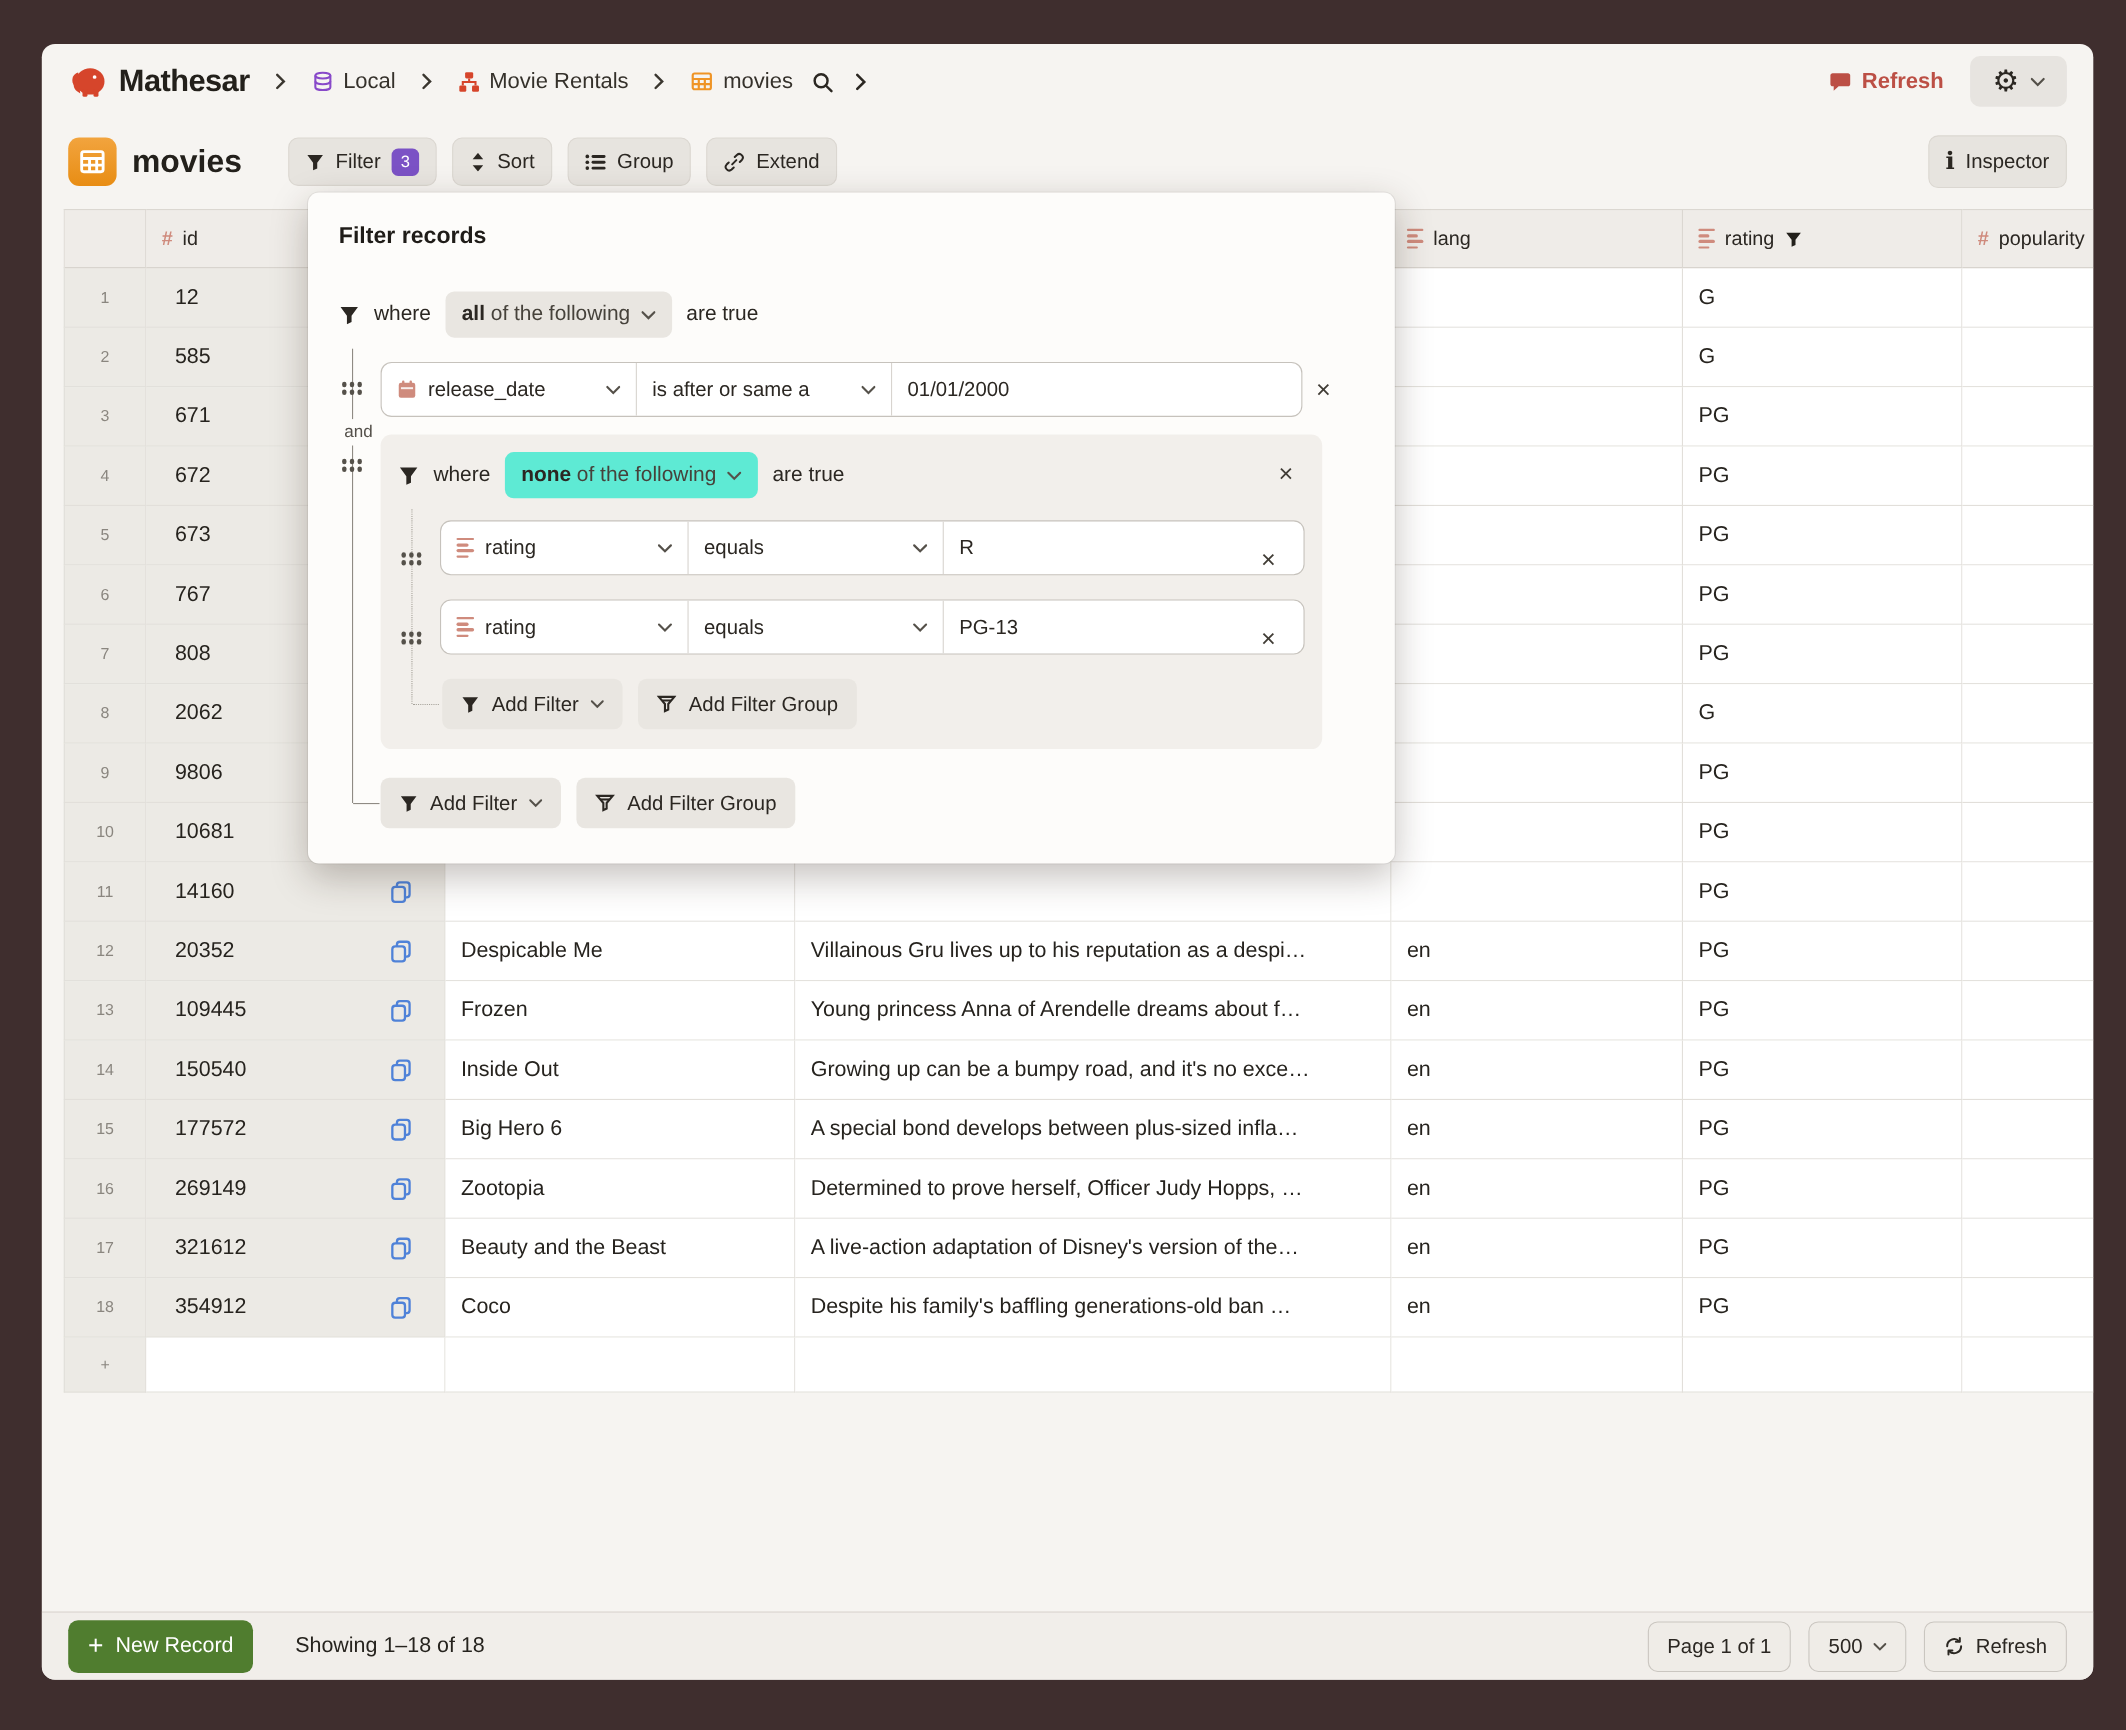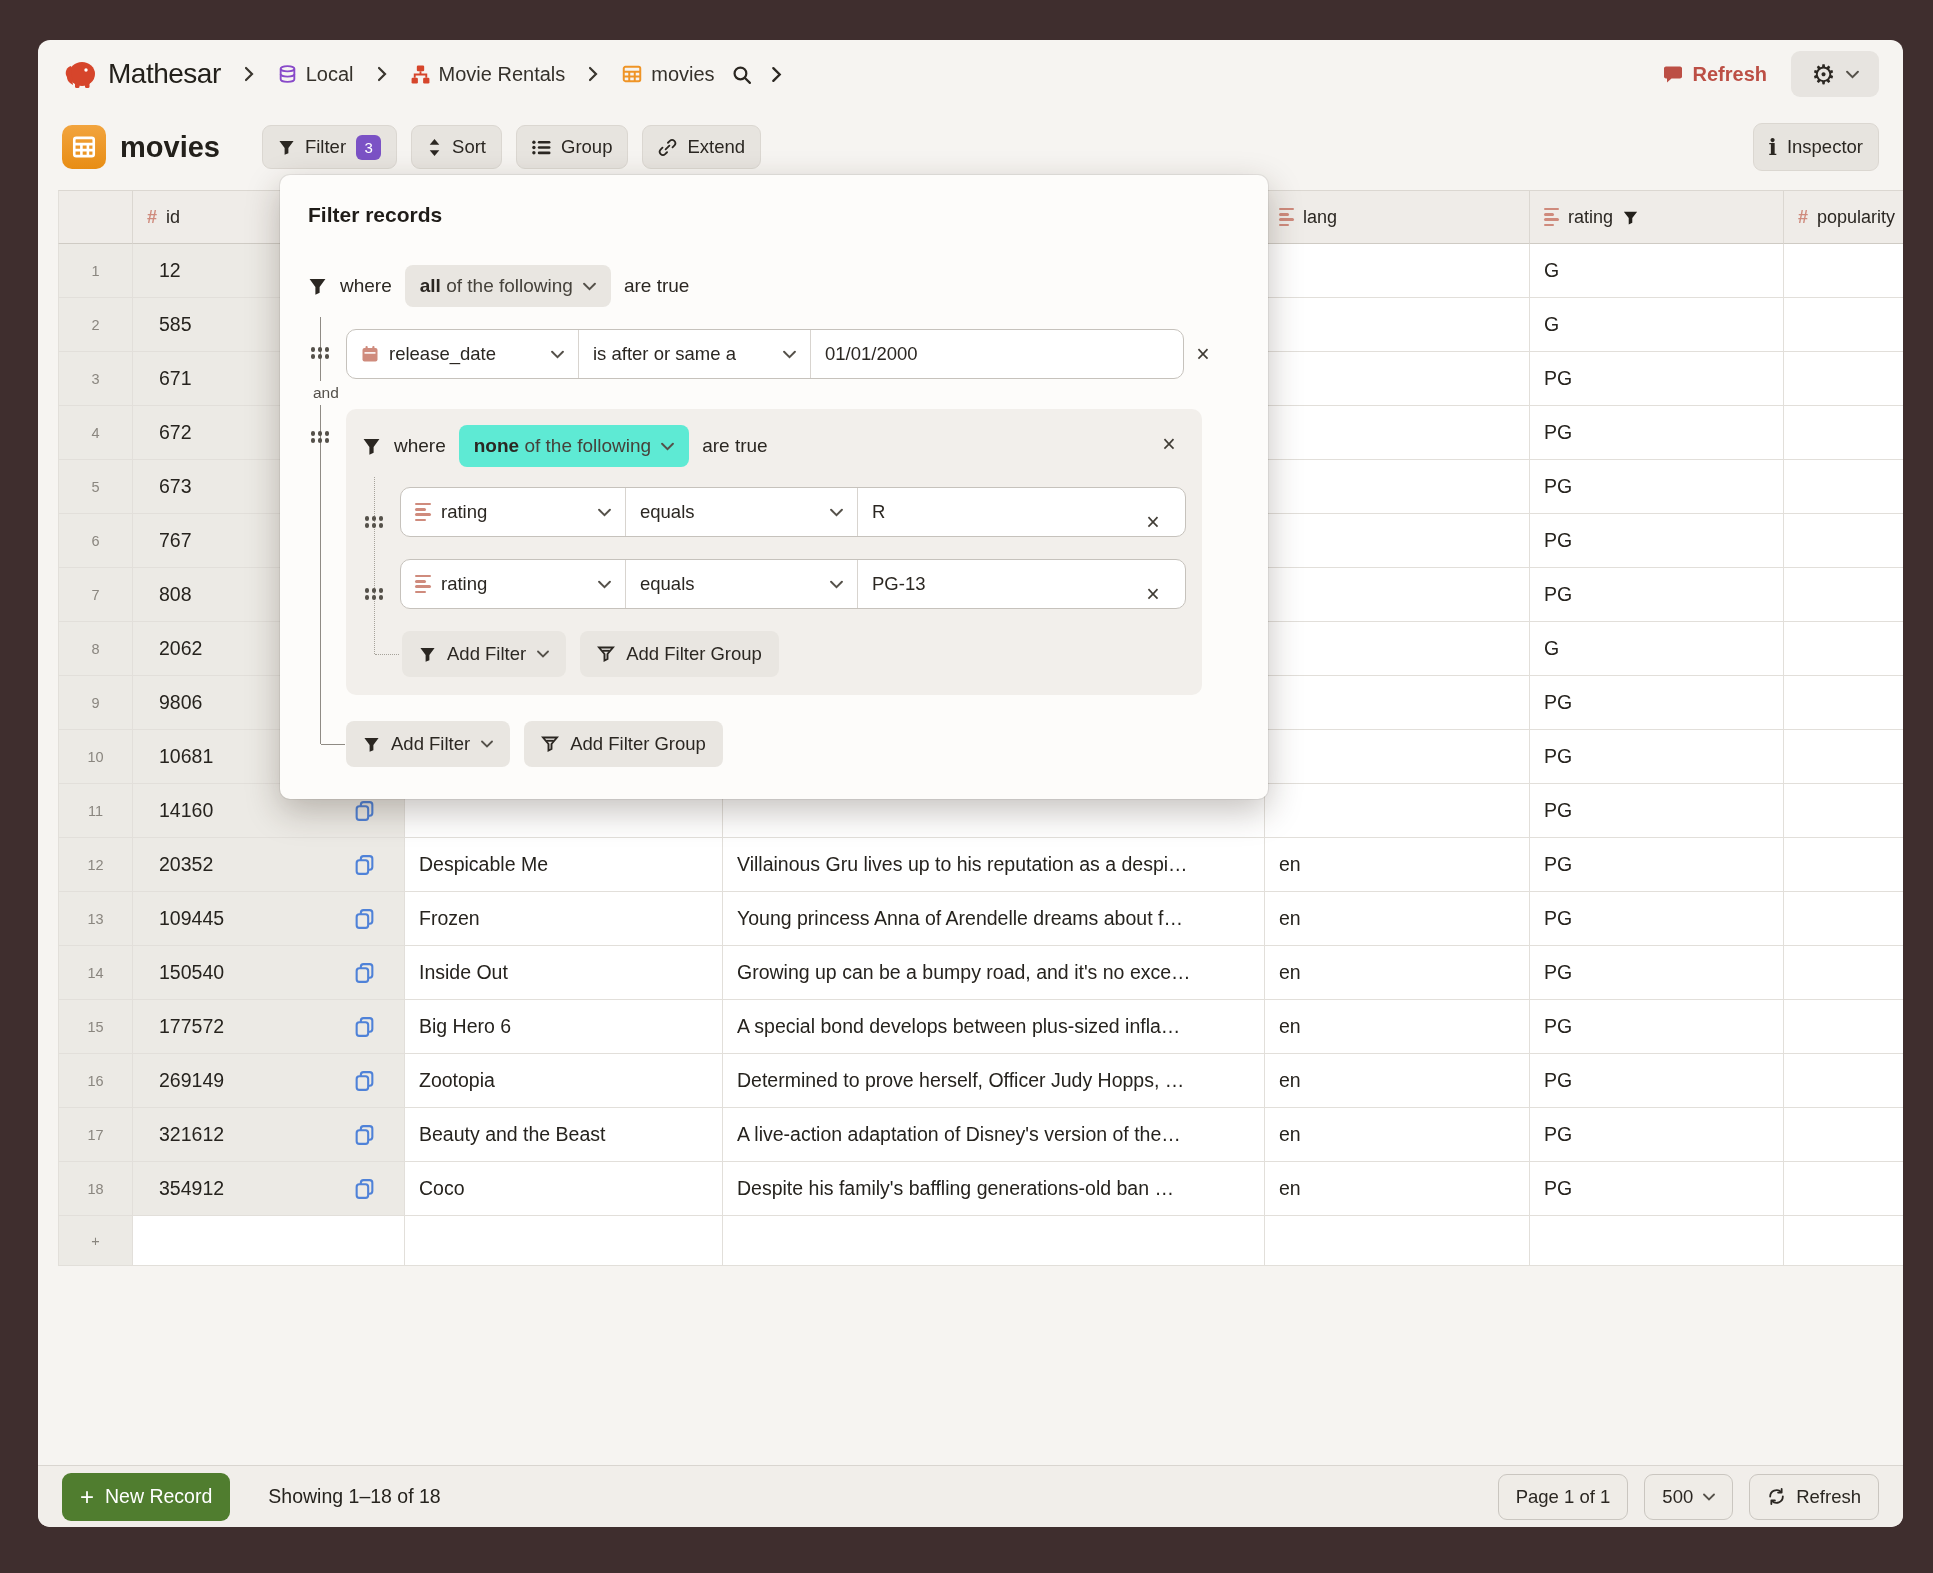--- a/index.html
+++ b/index.html
@@ -13,21 +13,21 @@
   }
   .panel{
     position:absolute; left:38px; top:40px; right:30px; bottom:46px;
     background:#f6f4f1; border-radius:12px; overflow:hidden;
     display:flex; flex-direction:column;
   }
   
   .apphead{ height:68px; display:flex; align-items:center; padding:0 24px; flex:none; }
   .apphead .left{ display:flex; align-items:center; gap:14px; }
   .logo-wrap{ display:flex; align-items:center; gap:10px; }
-  .logo-text{ font-size:28px; font-weight:400; letter-spacing:-0.5px; color:#23201b; }
+  .logo-text{ font-size:28px; font-weight:700; letter-spacing:-0.5px; color:#23201b; }
   .crumb{ display:flex; align-items:center; gap:8px; font-size:20px; color:#35312b; cursor:pointer; }
   .sep{ display:flex; margin:0 6px; }
   .apphead .right{ margin-left:auto; display:flex; align-items:center; gap:24px; }
   .feedback{ display:flex; align-items:center; gap:10px; color:#bc4f45; font-size:20px; font-weight:700; cursor:pointer; }
   .gearbtn{ height:46px; width:88px; background:#e7e4e0; border-radius:9px; display:flex; align-items:center; justify-content:center; gap:10px; cursor:pointer; }
   .gear-glyph{ font-size:27px; line-height:1; color:#2b2722; font-family:"DejaVu Sans", sans-serif; }
   
   .toolbar{ height:78px; display:flex; align-items:center; padding:0 24px; gap:14px; flex:none; }
   .appicon{ width:44px; height:44px; border-radius:10px; background:linear-gradient(#f2a43e,#e88d14); display:flex; align-items:center; justify-content:center; }
   .page-title{ font-size:29px; font-weight:700; color:#23201b; margin-right:28px; }
@@ -66,21 +66,21 @@
   
   .popup{ position:absolute; left:280px; top:175px; width:988px; background:#fdfcfa; border-radius:10px;
           box-shadow:0 12px 34px rgba(45,32,22,.28), 0 0 0 1px rgba(0,0,0,.06); padding:28px 28px 32px; z-index:40; }
   .popup-title{ font-size:21px; font-weight:700; color:#1f1c18; margin-bottom:38px; }
   .where-row{ display:flex; align-items:center; gap:13px; margin-bottom:22px; font-size:19px; color:#2b2722; }
   .pill{ display:flex; align-items:center; gap:10px; height:42px; padding:0 15px; background:#e9e6e1; border-radius:8px; cursor:pointer; font-size:19px; color:#46423b; }
   .pill b{ color:#2b2722; }
   .tree{ position:relative; }
   .tree::before{ content:''; position:absolute; left:12px; top:-12px; bottom:23px; border-left:1.5px solid #8f8b84; }
   .tree.inner::before{ border-left:1.5px dotted #a6a29a; top:-10px; }
-  .cond-row{ display:flex; align-items:center; margin-bottom:30px; position:relative; }
+  .cond-row{ display:flex; align-items:center; margin-bottom:16px; position:relative; }
   .tree.inner .cond-row{ margin-bottom:22px; }
   .drag{ width:26px; flex:none; display:grid; grid-template-columns:repeat(3,7px); grid-auto-rows:7px; justify-content:center; align-content:center; cursor:grab; position:relative; z-index:2; }
   .drag i{ width:4.5px; height:4.5px; background:#55514a; border-radius:50%; }
   .ctrlgap{ width:12px; flex:none; }
   .seg-control{ display:flex; background:#fff; border:1px solid #c6c2bc; border-radius:10px; height:50px; overflow:hidden; width:838px; flex:none; }
   .tree.inner .seg-control{ flex:1; width:auto; }
   .seg{ display:flex; align-items:center; gap:10px; padding:0 14px; border-right:1px solid #d8d4cf; overflow:hidden; white-space:nowrap; cursor:pointer; }
   .seg:last-child{ border-right:none; flex:1; cursor:text; }
   .seg .lbl{ font-size:18.5px; color:#2b2722; }
   .seg .chev{ margin-left:auto; flex:none; }

